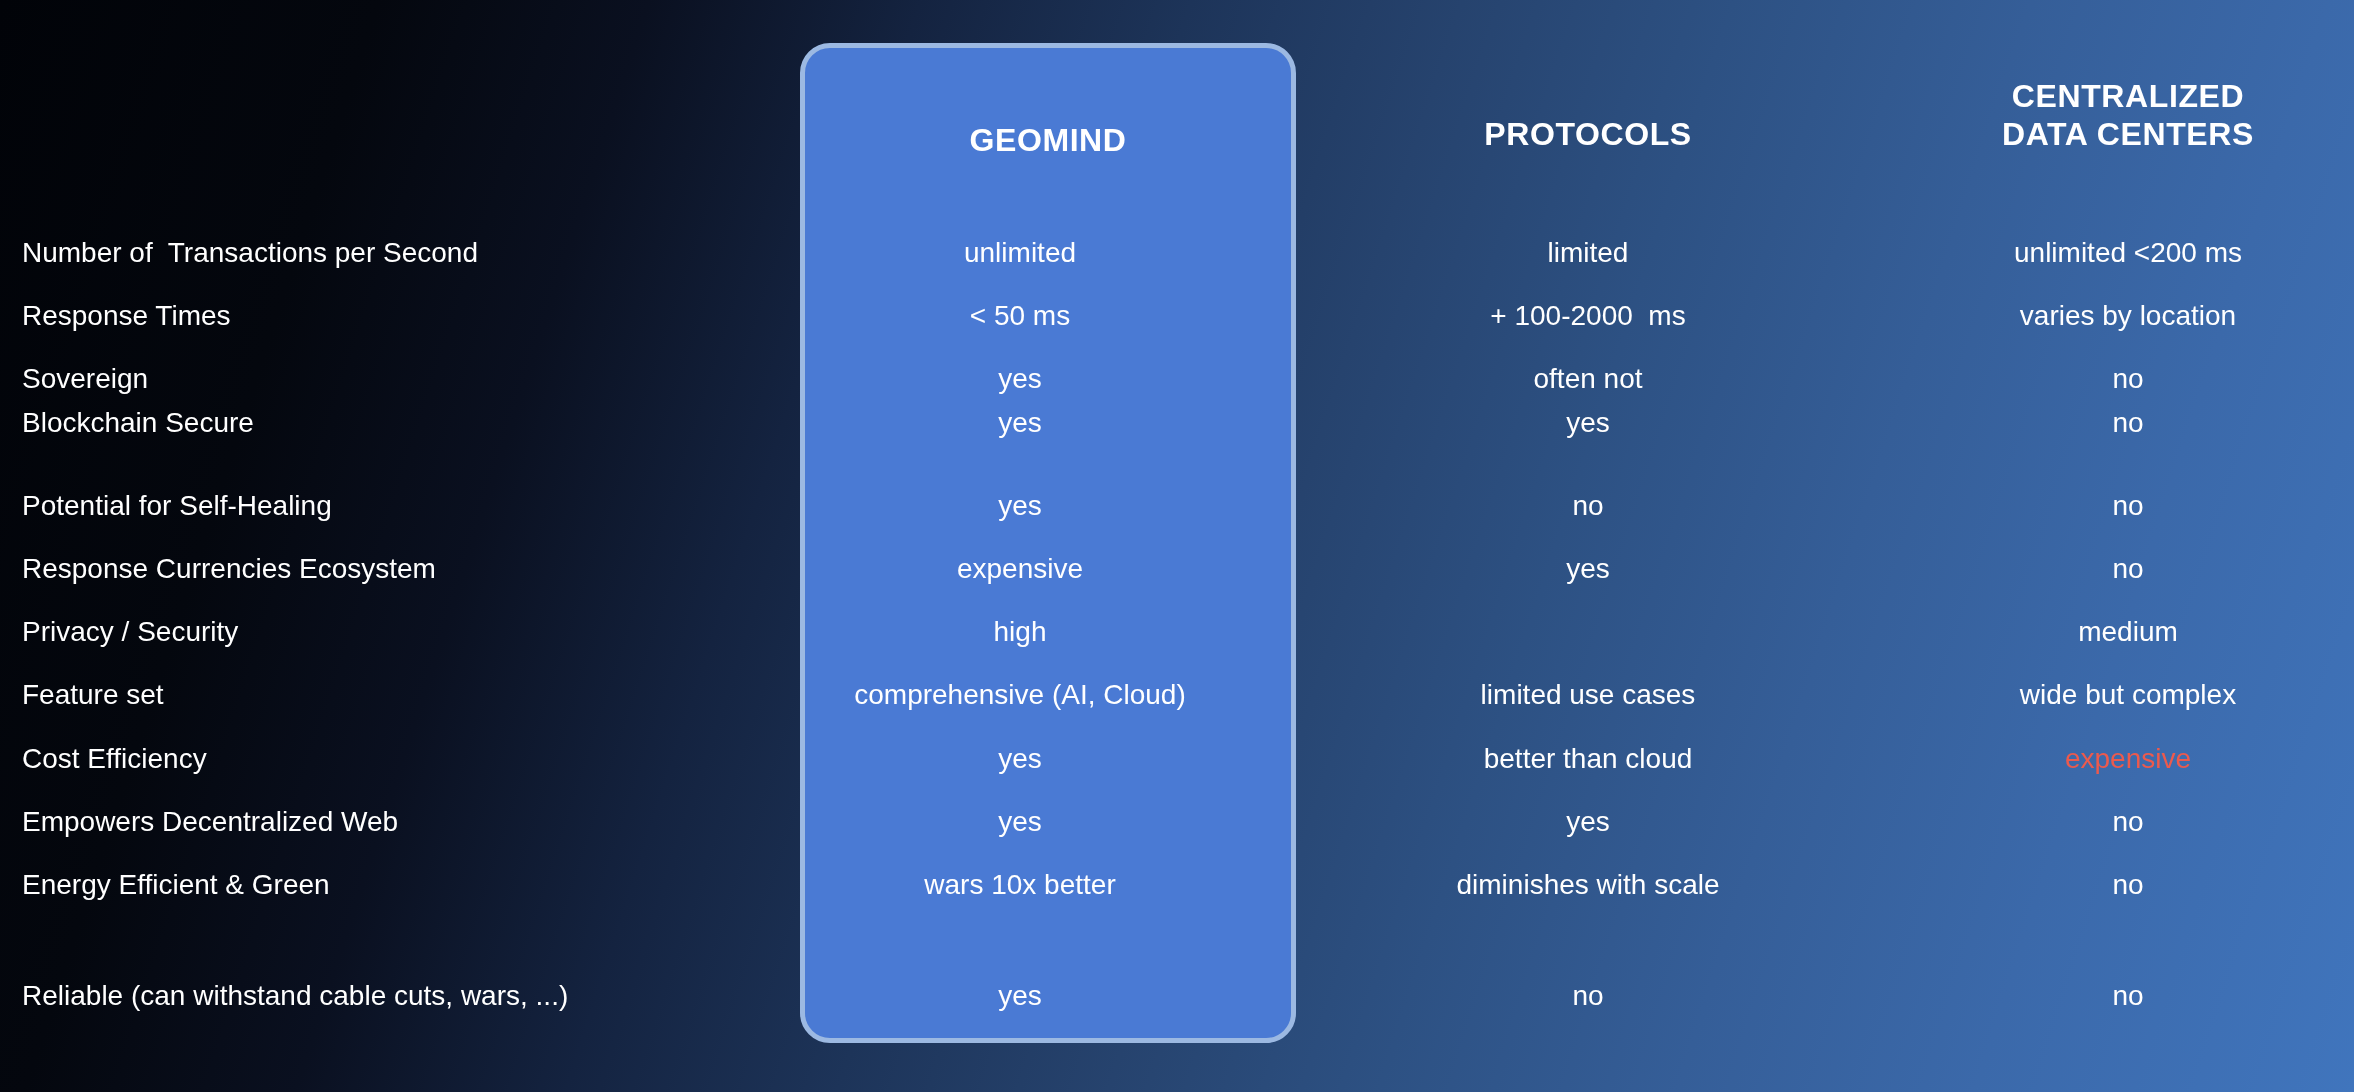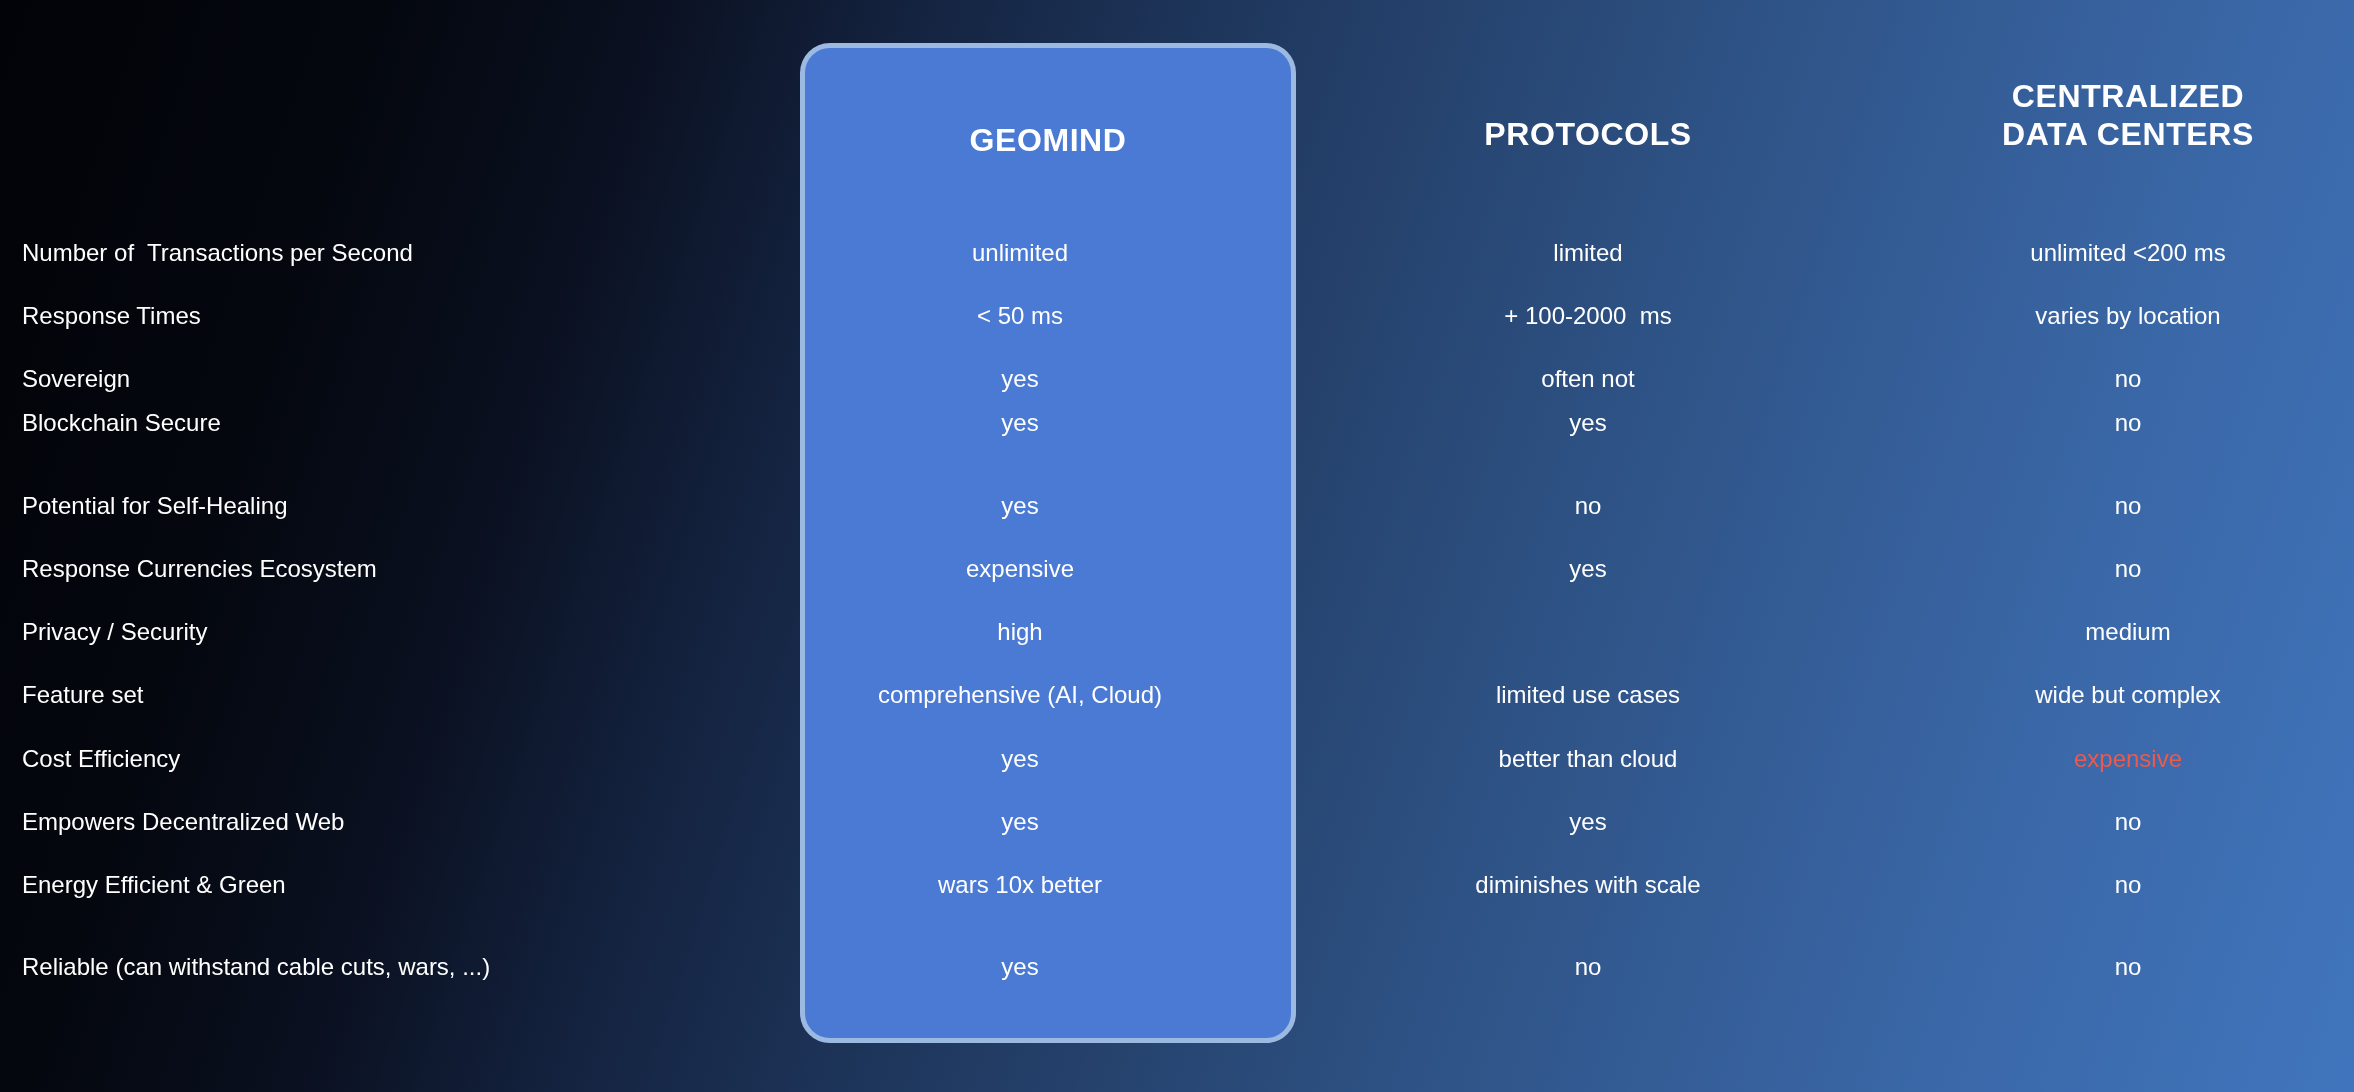--- a/index.html
+++ b/index.html
@@ -51,21 +51,21 @@
   }
   #hdr-geomind  { left:800px;  top:122px; width:496px; font-size:32px; }
   #hdr-protocols{ left:1340px; top:116px; width:496px; font-size:32px; }
   #hdr-dc       { left:1880px; top:78px;  width:496px; font-size:32px; }
 
   .row { position:absolute; left:0; width:2354px; height:46px; }
 
   .cell {
     position:absolute;
     top:0;
-    font-size:24px;
+    font-size:28px;
     color:#ffffff;
     line-height:46px;
     white-space:pre;
   }
   .c-label { left:22px;   width:760px; text-align:left; }
   .c-geo   { left:800px;  width:440px; text-align:center; }
   .c-proto { left:1340px; width:496px; text-align:center; }
   .c-dc    { left:1880px; width:496px; text-align:center; }
 
   .neg { color:#ec5a4d; }
@@ -145,21 +145,21 @@
         <div class="cell c-geo">yes</div>
         <div class="cell c-proto">yes</div>
         <div class="cell c-dc">no</div>
       </div>
       <div class="row" style="top: 862px;">
         <div class="cell c-label">Energy Efficient &amp; Green</div>
         <div class="cell c-geo">wars 10x better</div>
         <div class="cell c-proto">diminishes with scale</div>
         <div class="cell c-dc">no</div>
       </div>
-      <div class="row" style="top: 944px;">
+      <div class="row" style="top: 973px;">
         <div class="cell c-label">Reliable (can withstand cable cuts, wars, ...)</div>
         <div class="cell c-geo">yes</div>
         <div class="cell c-proto">no</div>
         <div class="cell c-dc">no</div>
       </div>
     </div>
 
 </div>
 
 </body></html>

